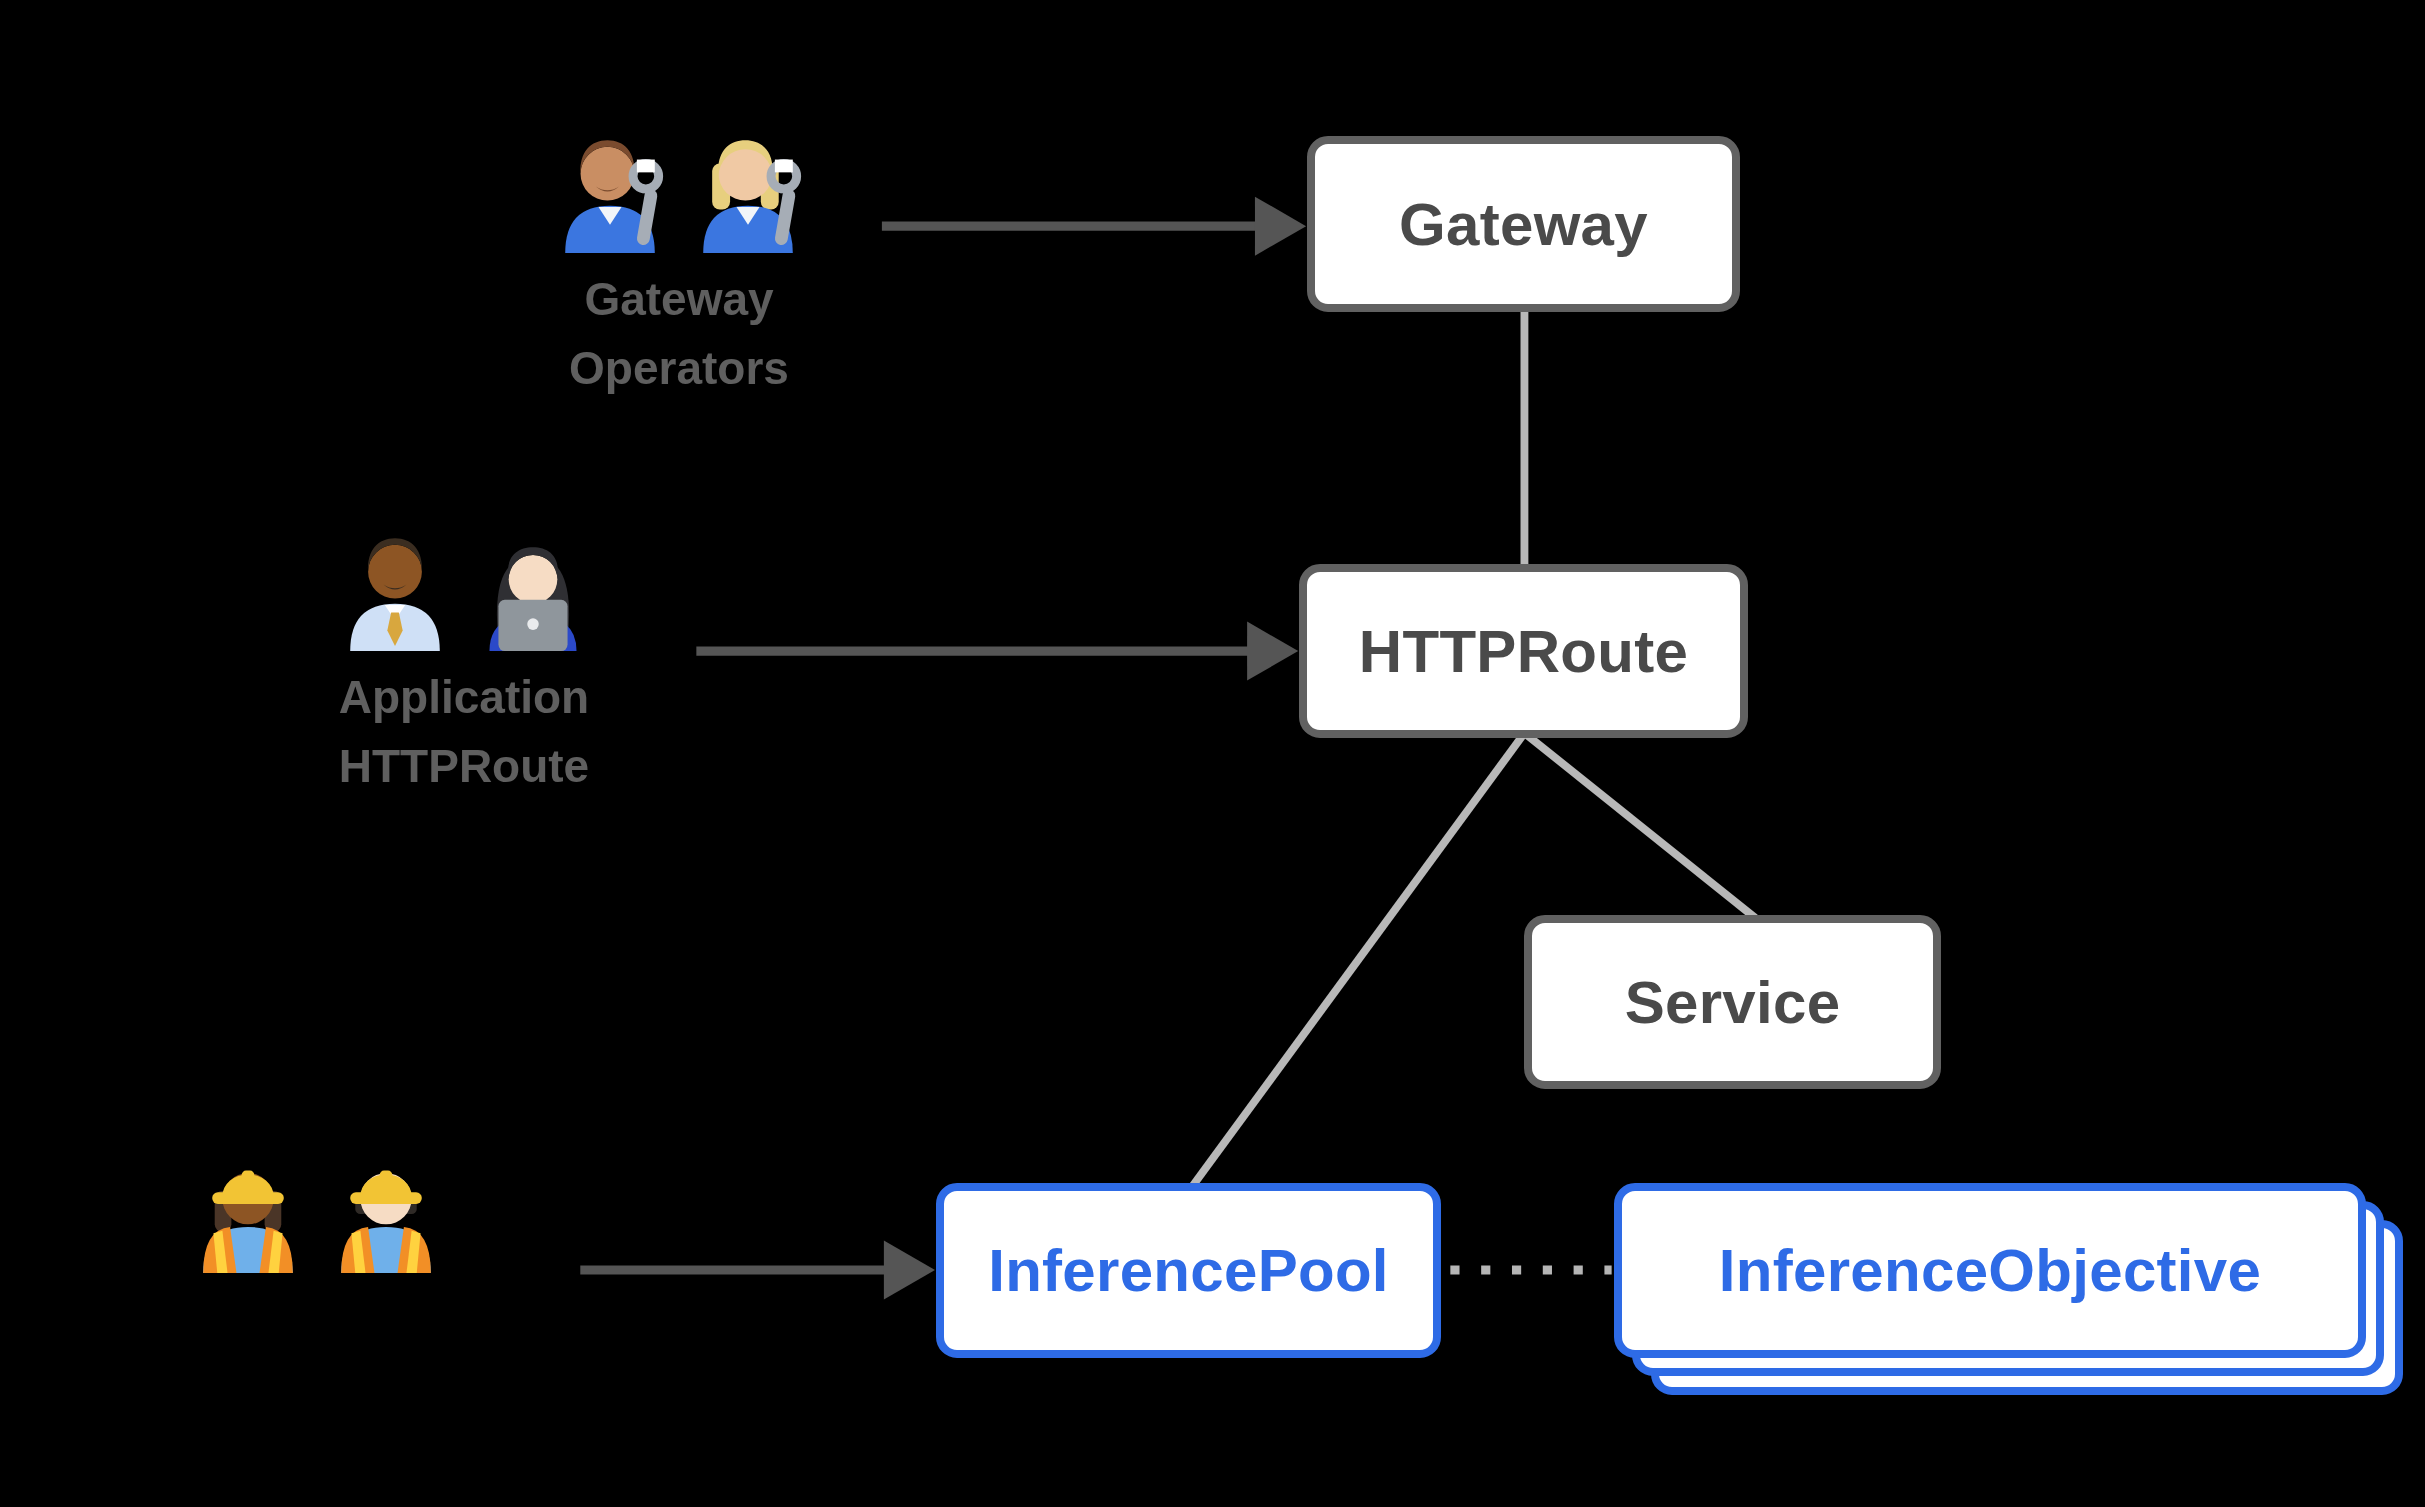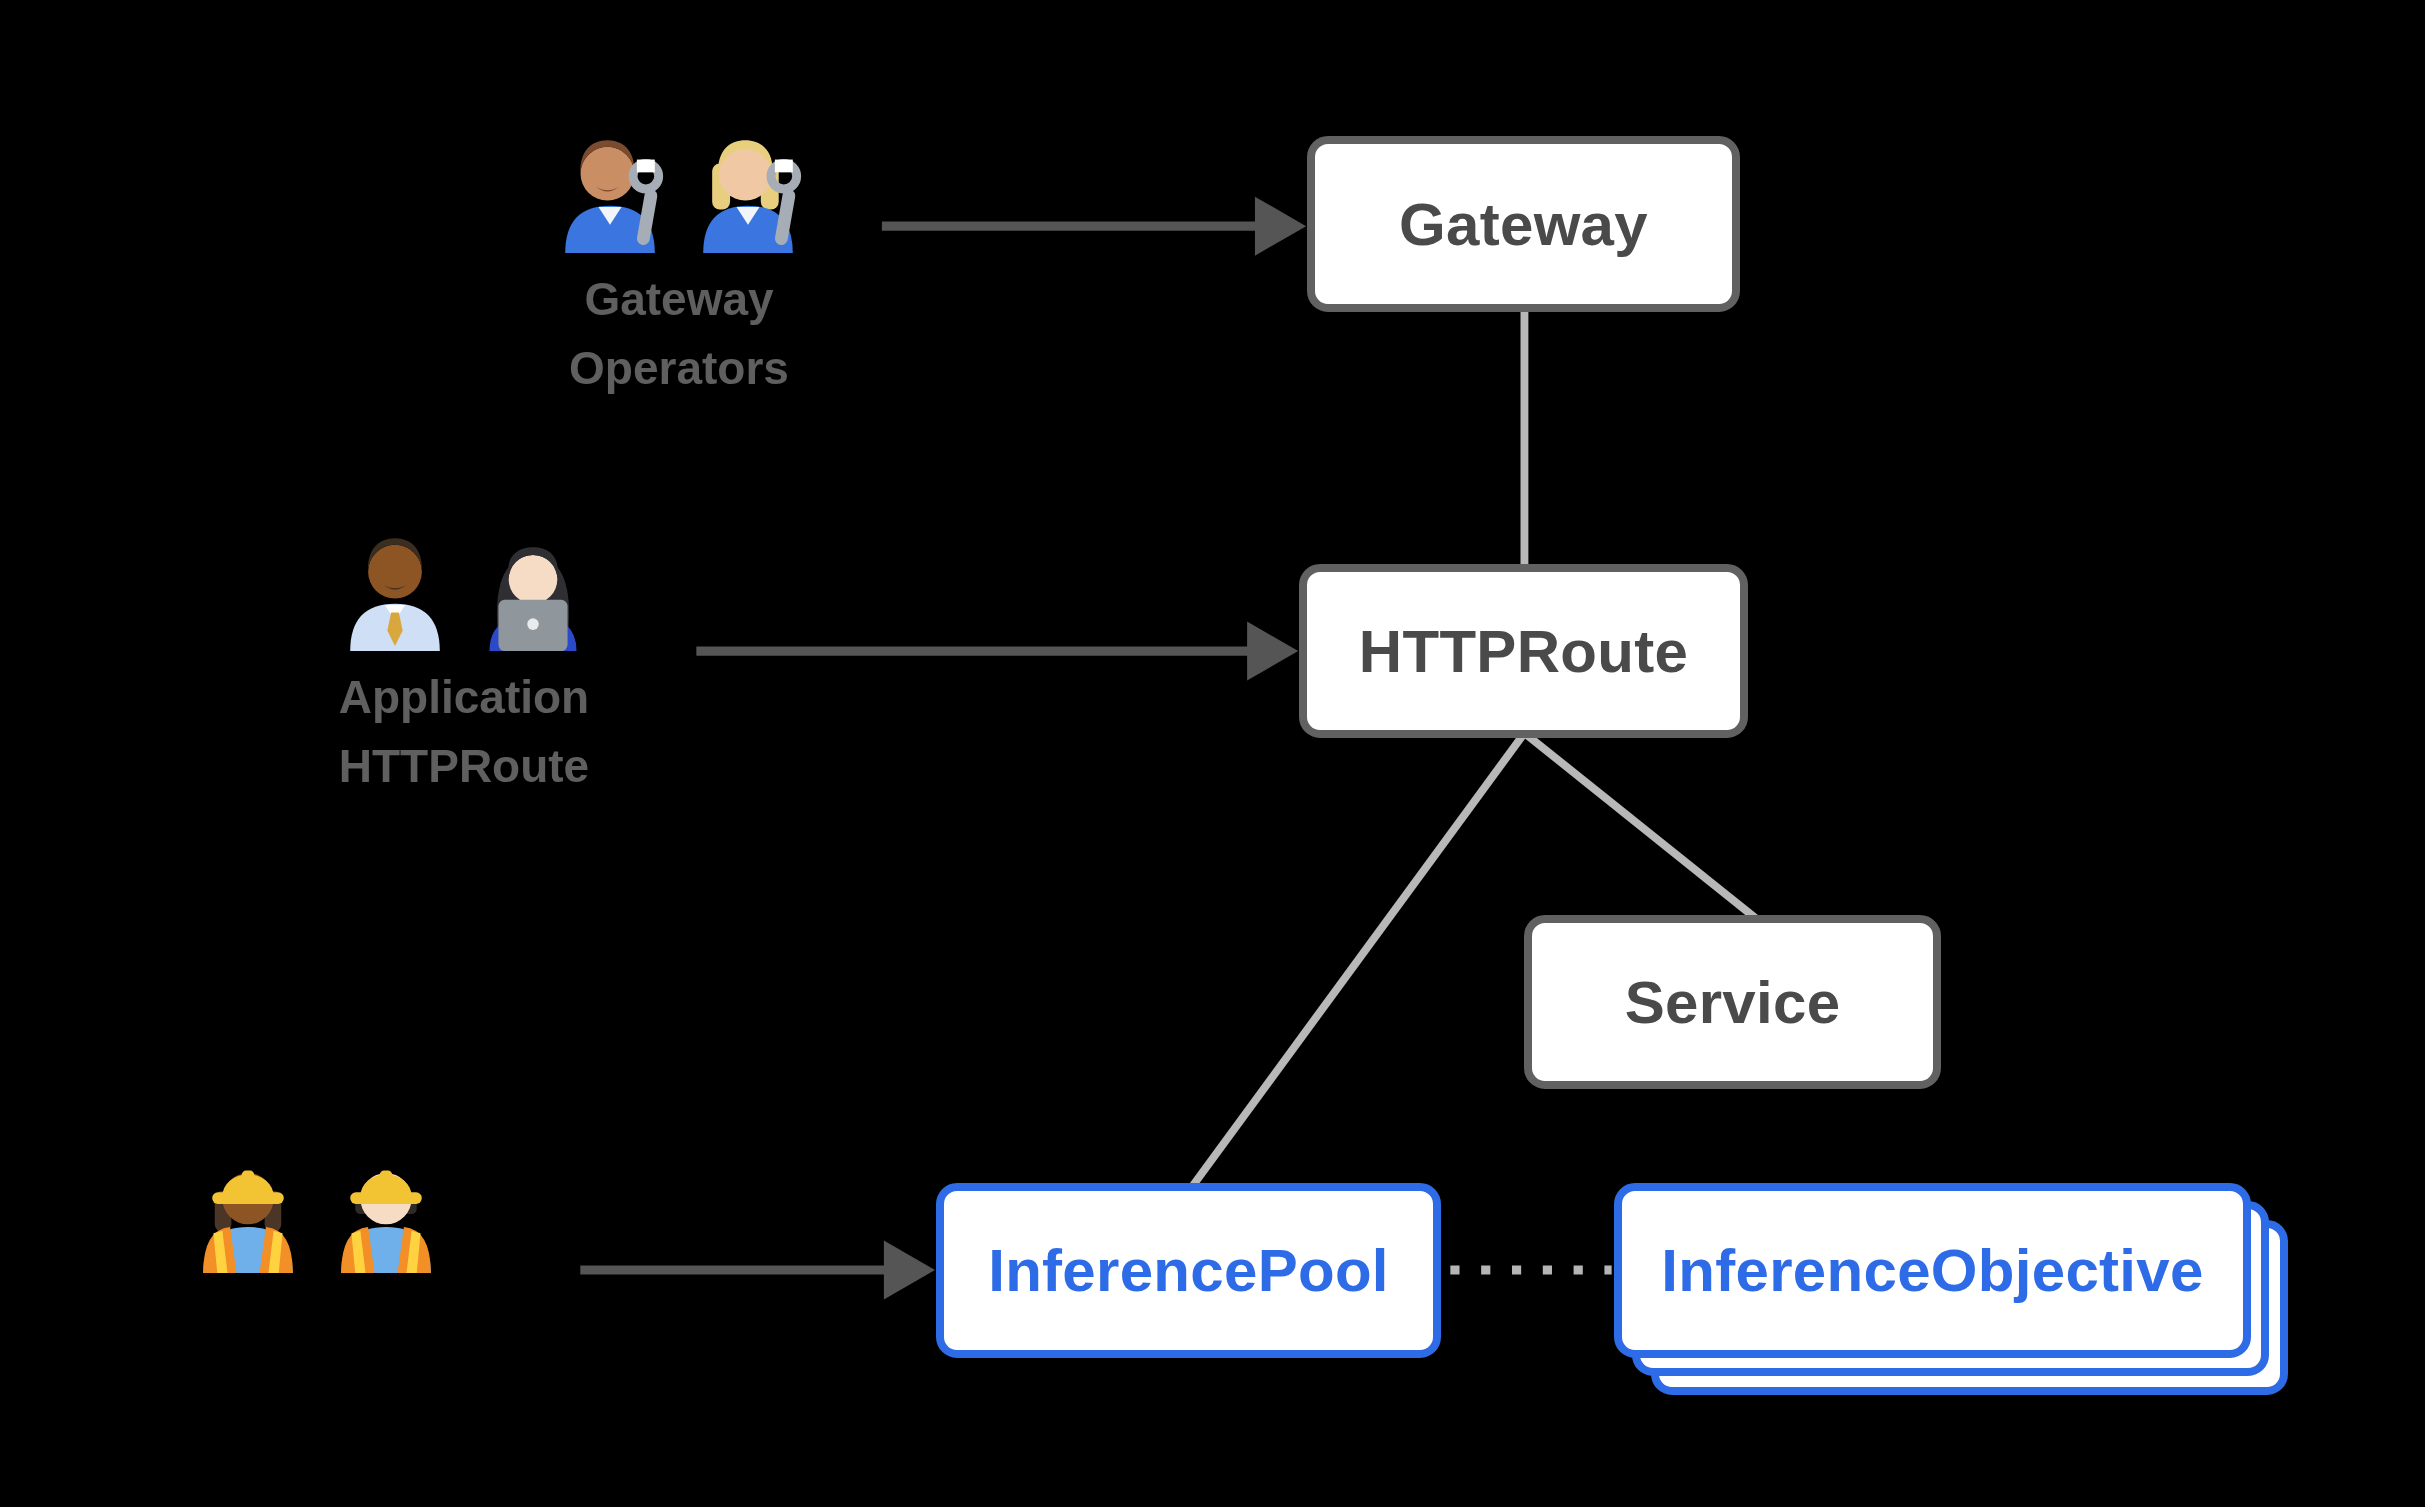--- a/index.html
+++ b/index.html
@@ -18,21 +18,21 @@
     border-radius:21px;
     box-sizing:border-box;
     display:flex;align-items:center;justify-content:center;
     font-weight:bold;font-size:60px;color:#4a4a4a;
     letter-spacing:0.3px;
   }
   .node.blue{border-color:#2e6be6;color:#2e6be6;}
   .stack{position:absolute;}
   .stack-card{
     position:absolute;
-    width:637px;height:175px;
+    width:752px;height:175px;
     background:#ffffff;
     border:8.5px solid #2e6be6;
     border-radius:21px;
     box-sizing:border-box;
     display:flex;align-items:center;justify-content:center;
     font-weight:bold;font-size:60px;color:#2e6be6;
     letter-spacing:0.3px;
   }
   .persona{
     position:absolute;

